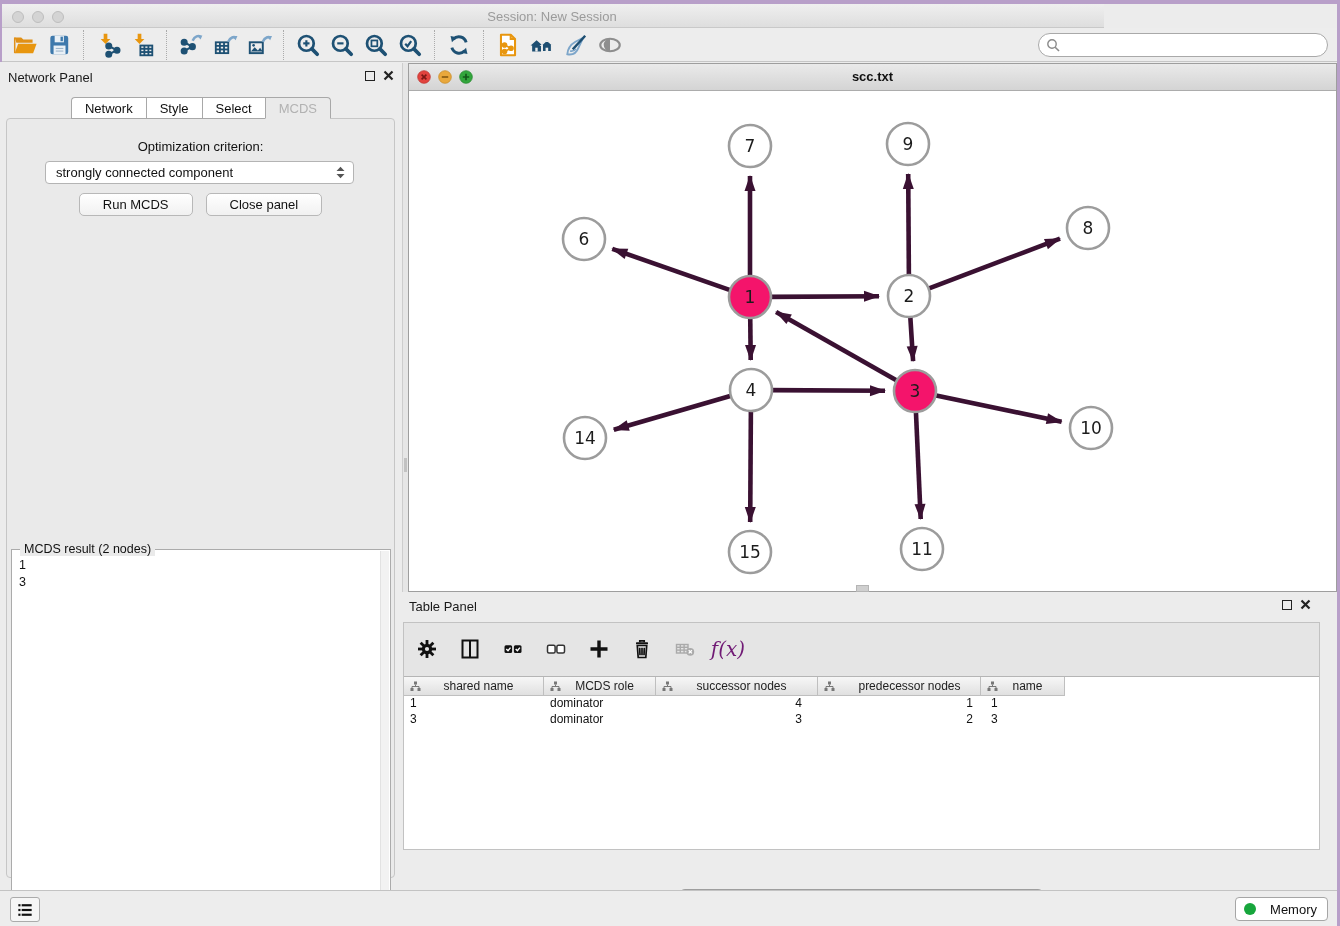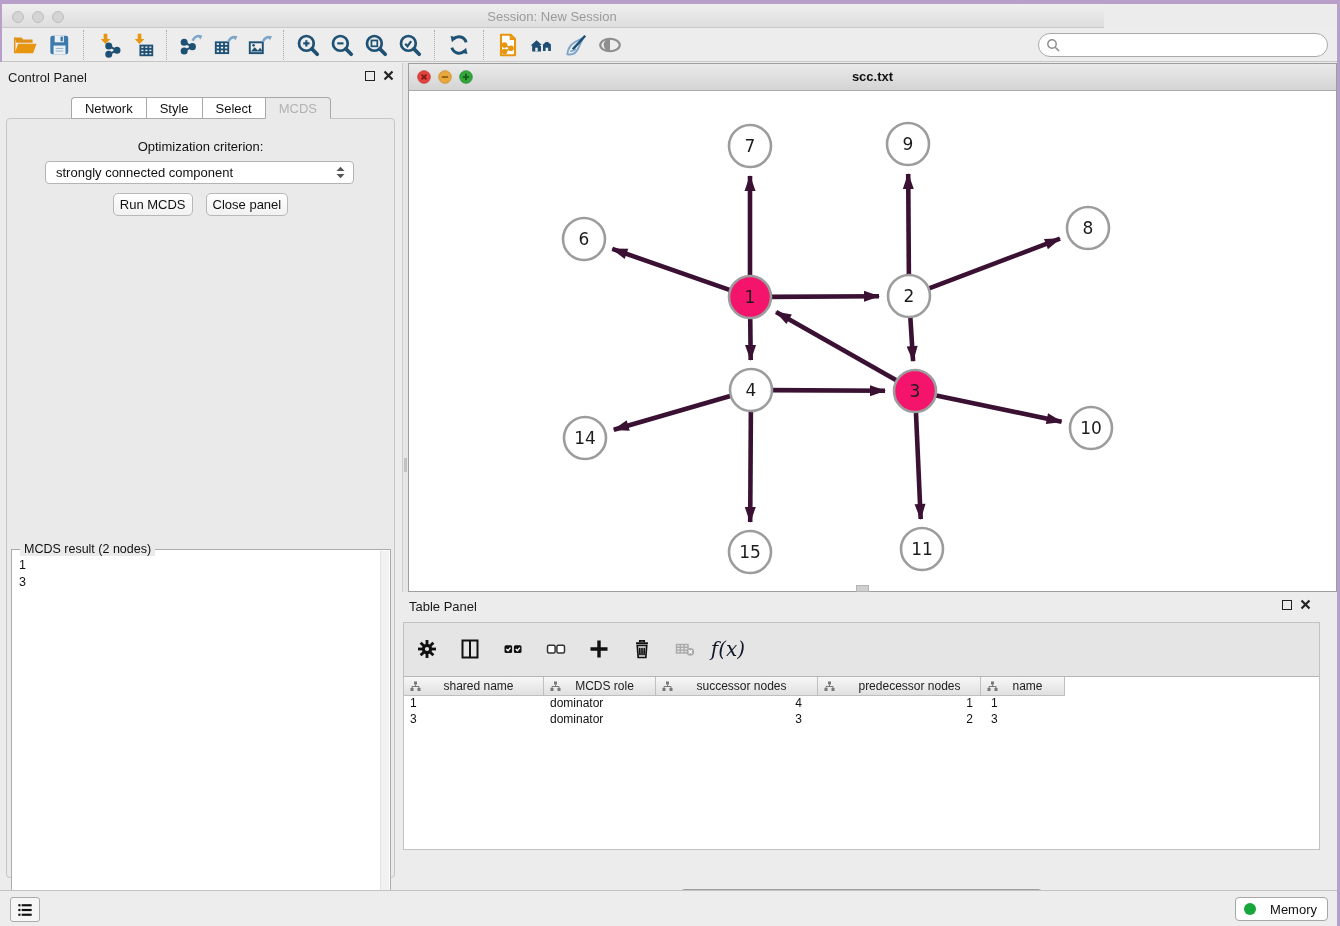--- a/index.html
+++ b/index.html
@@ -45,21 +45,21 @@
   .cp-tab.active { background:#EAEAEA; color:#B2B2B2; border-bottom:1px solid #EAEAEA; }
 
   .cp-inner { position:absolute; left:6px; top:55px; width:389px; height:760px;
               background:#EAEAEA; border:1px solid #C6C6C6; border-radius:4px; }
   .opt-label { position:absolute; left:0; width:100%; top:20px; text-align:center; font-size:13px; color:#111; }
   .dropdown { position:absolute; left:38px; top:42px; width:309px; height:23px; background:#FFF;
               border:1px solid #B4B4B4; border-radius:4px; font-size:13px; line-height:21px;
               padding-left:10px; color:#111; }
   .dropdown .stepper { position:absolute; right:4px; top:2px; width:17px; height:17px; }
   .cp-buttons { position:absolute; left:0; top:74px; width:100%; display:flex; justify-content:center; gap:13px; }
-  .btn { height:23px; padding:0 6px; font-size:13px; background:linear-gradient(#FFF,#F1F1F1);
+  .btn { height:23px; padding:0 23px; font-size:13px; background:linear-gradient(#FFF,#F1F1F1);
          border:1px solid #B8B8B8; border-radius:5px; color:#111; }
 
   .result-box { position:absolute; left:4px; top:430px; width:380px; height:382px;
                 border:1px solid #ABABAB; background:#FFF; }
   .result-legend { position:absolute; left:8px; top:-8px; background:#EAEAEA; padding:0 4px;
                    font-size:12.5px; color:#111; }
   .result-body { position:absolute; inset:1px 10px 1px 1px; padding:6px 0 0 6px;
                  font-size:12.5px; color:#111; line-height:17px; }
   .result-scroll { position:absolute; right:1px; top:1px; bottom:1px; width:9px; background:#F2F2F2;
                    border-left:1px solid #E2E2E2; }
@@ -82,21 +82,21 @@
   .h-grip { position:absolute; left:447px; bottom:-1px; width:13px; height:7px;
             background:#CFCFCF; border:1px solid #B5B5B5; }
 
   
   .table-panel { position:absolute; left:396px; top:592px; width:929px; height:298px; background:#ECECEC; }
   .tp-inner { position:absolute; left:7px; top:30px; width:917px; height:228px;
               background:#E5E5E5; border:1px solid #C2C2C2; }
   .tp-toolbar { position:absolute; left:8px; top:6px; height:40px; display:flex; align-items:center; gap:13px; }
   .tp-btn { width:30px; height:30px; display:flex; align-items:center; justify-content:center; }
   .tp-btn svg { width:24px; height:24px; }
-  .fx-label { font-family:"DejaVu Serif", serif; font-style:italic; font-size:20px; color:#0f172a; }
+  .fx-label { font-family:"DejaVu Serif", serif; font-style:italic; font-size:20px; color:#701a75; }
   .tp-table { position:absolute; left:0px; top:53px; width:915px; height:173px; background:#FFF;
               border-top:1px solid #B5B5B5; overflow:hidden; }
   .tp-header { display:flex; height:19px; }
   .th-cell { position:relative; background:linear-gradient(#F7F7F7,#E0E0E0);
              border-right:1px solid #BFBFBF; border-bottom:1px solid #BFBFBF;
              display:flex; align-items:center; justify-content:center;
              font-size:12px; color:#222; }
   .th-cell svg { position:absolute; left:6px; top:4px; width:11px; height:11px; }
   .tr-row { display:flex; height:16px; font-size:12px; color:#111; }
   .td-cell { overflow:hidden; white-space:nowrap; }
@@ -293,21 +293,21 @@
 <div class="searchbox">
   <svg width="15" height="15" viewBox="0 0 15 15">
     <circle cx="6" cy="6" r="4.2" fill="none" stroke="#8A8A8A" stroke-width="1.4"></circle>
     <line x1="9.2" y1="9.2" x2="13" y2="13" stroke="#8A8A8A" stroke-width="1.6"></line>
   </svg>
   <input type="text" placeholder="" style="">
 </div>
 
 <div class="control-panel">
   <div class="panel-titlebar">
-    <span class="ptitle">Control Panel</span>
+    <span class="ptitle">Network Panel</span>
     <span class="win-icons">
       <span class="float-box"></span>
       <span class="close-x">
         <svg viewBox="0 0 11 11">
             <path d="M1.5 1.5l8 8M9.5 1.5l-8 8" stroke="#222" stroke-width="2.2"></path>
           </svg>
       </span>
     </span>
   </div>
   <div class="cp-tabs">

